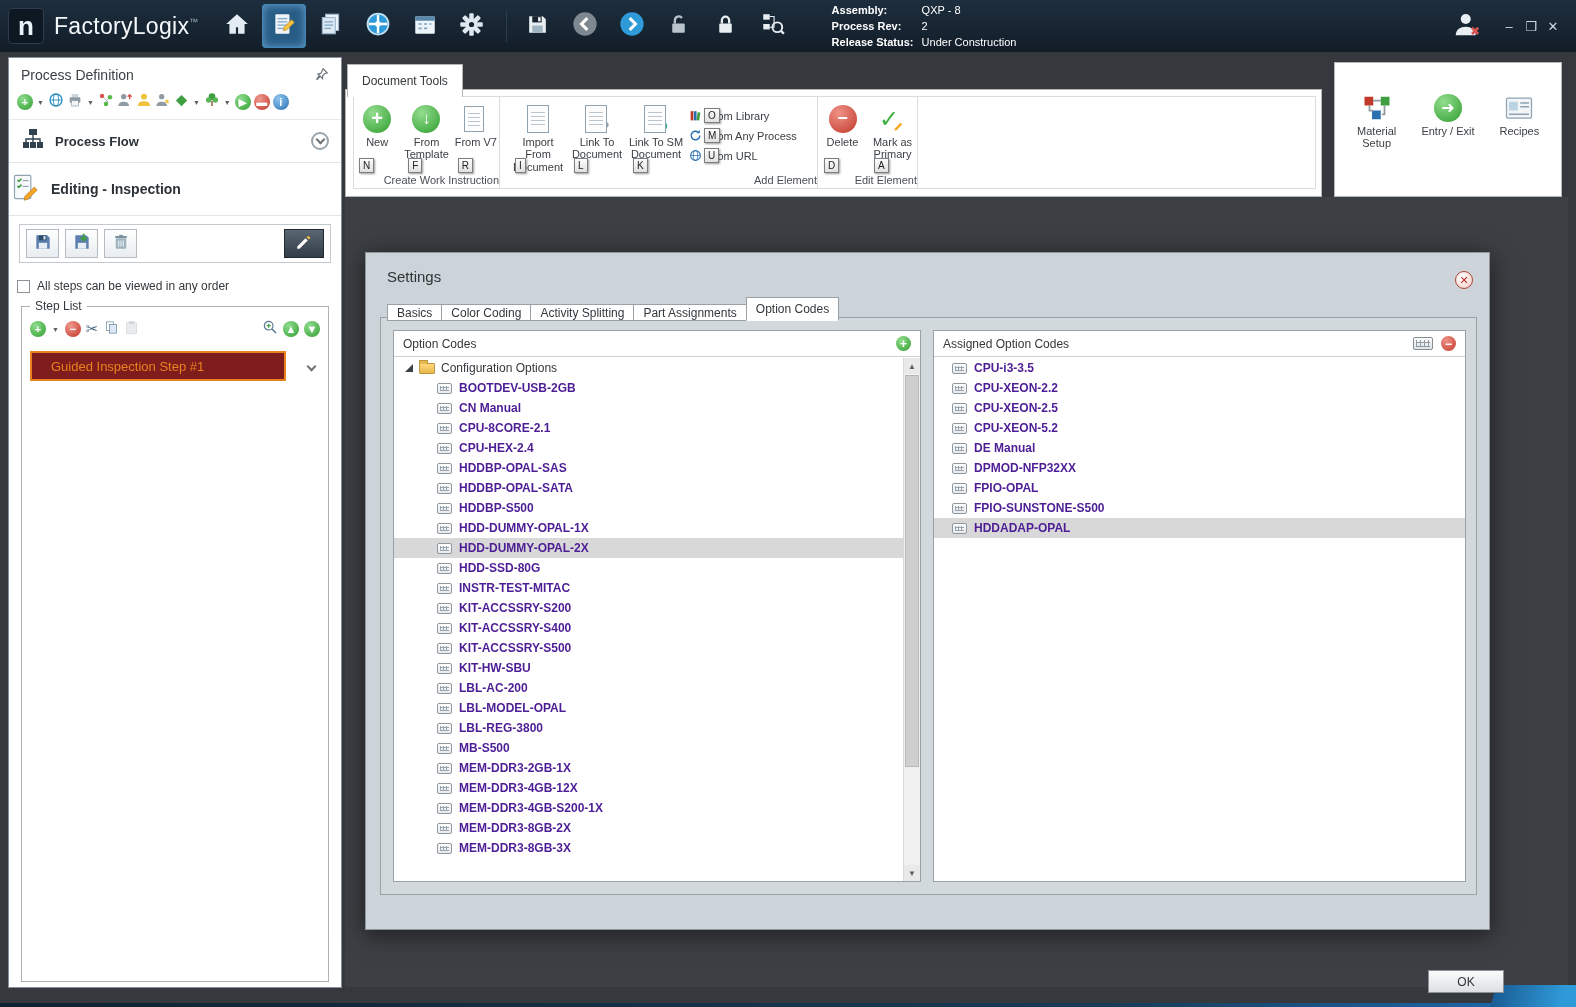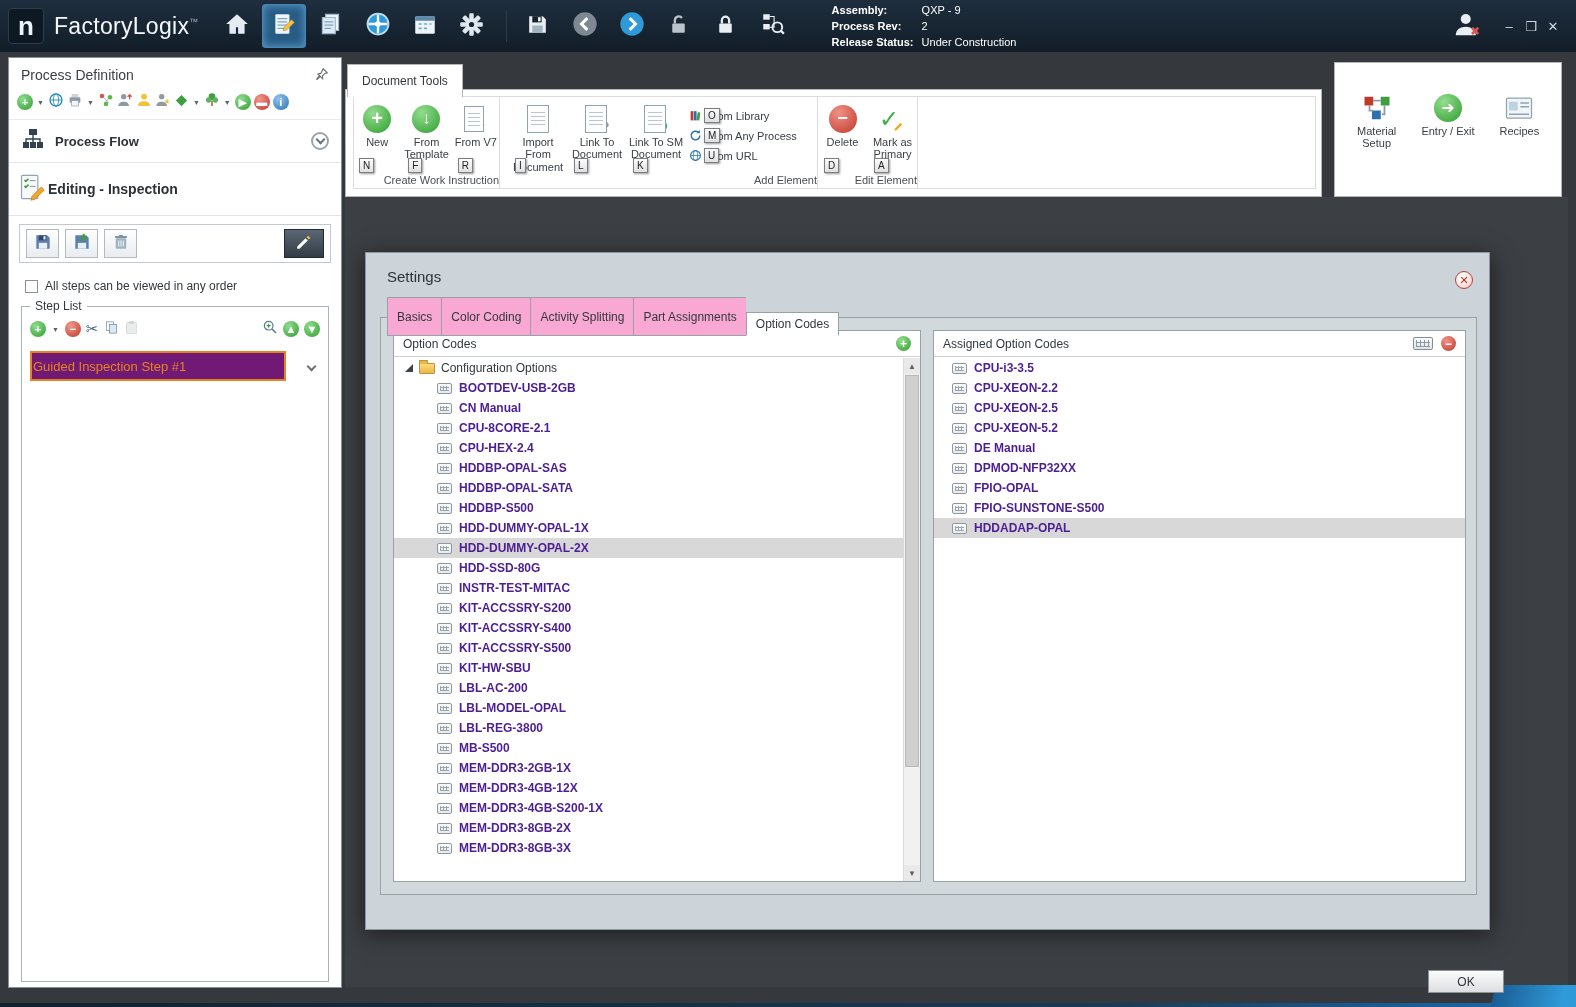--- a/index.html
+++ b/index.html
@@ -30,33 +30,33 @@
 .sd-iconrow{display:flex;align-items:center;gap:3px;padding:3px 8px 7px;border-bottom:1px solid #e8eaec}
 .caret{font-size:7px;color:#5a6268;margin:0 1px}
 .mini{width:16px;height:16px;border-radius:50%;display:inline-flex;align-items:center;justify-content:center;color:#fff;font-size:11px;font-weight:bold;flex:0 0 auto;cursor:pointer}
 .mini.green{background:radial-gradient(circle at 35% 30%,#8fdc8f,#2f9e2f)}
 .mini.red{background:radial-gradient(circle at 35% 30%,#f09a8f,#c23326)}
 .mini.blue{background:radial-gradient(circle at 35% 30%,#8fc6f0,#2a6fb0)}
 .row-pf{display:flex;align-items:center;gap:10px;padding:7px 12px;border-bottom:1px solid #e3e6e8}
 .pf-label{font-weight:bold;font-size:13px;color:#2b3238}
 .collapse-btn{margin-left:auto;width:18px;height:18px;border:2px solid #9aa4ac;border-radius:50%;display:flex;align-items:center;justify-content:center;cursor:pointer}
 .collapse-btn .chev{margin-top:-3px}
-.row-edit{display:flex;align-items:center;gap:2px;padding:10px 9px;border-bottom:1px solid #e3e6e8}
+.row-edit{display:flex;align-items:center;gap:12px;padding:10px 2px;border-bottom:1px solid #e3e6e8}
 .edit-label{font-weight:bold;font-size:14px;color:#2b3238}
 .file-toolbar{margin:8px 10px;border:1px solid #c3c9ce;padding:4px 6px;display:flex;align-items:center;gap:6px}
 .ftb-btn{width:33px;height:29px;border:1px solid #b3bac0;background:linear-gradient(#fefefe,#e9edf0);display:flex;align-items:center;justify-content:center;cursor:pointer}
 .ftb-btn.dark{margin-left:auto;width:40px;background:linear-gradient(#5a6673,#333d47);border-color:#222a31}
-.chk-row{display:flex;align-items:center;gap:7px;padding:8px 16px;font-size:12px;color:#33383c}
+.chk-row{display:flex;align-items:center;gap:7px;padding:8px 8px;font-size:12px;color:#33383c}
 .chkbox{width:13px;height:13px;border:1px solid #8a9298;background:#fff;cursor:pointer;flex:0 0 auto}
 .fieldset{position:absolute;left:12px;top:248px;width:308px;height:676px;border:1px solid #aab1b7}
 .legend{position:absolute;left:8px;top:-8px;background:#fff;padding:0 5px;font-size:12px;color:#33383c}
 .steps-toolbar{display:flex;align-items:center;gap:5px;padding:12px 8px 8px}
 .steps-toolbar .spacer{flex:1}
 .step-row{display:flex;align-items:center;margin:4px 8px 0}
-.step-box{width:256px;height:30px;border:2px solid #e8821e;background:#701a75;display:flex;align-items:center;padding:0 1px;cursor:pointer}
+.step-box{width:256px;height:30px;border:2px solid #e8821e;background:#7f1d1d;display:flex;align-items:center;padding:0 19px;cursor:pointer}
 .step-box span{color:#e8821e;font-size:13px}
 .chev{width:7px;height:7px;border-right:2px solid #6b7278;border-bottom:2px solid #6b7278;transform:rotate(45deg);display:inline-block}
 .step-row .chev{margin-left:22px;cursor:pointer}
 
 
 .ribbon-tab{position:absolute;left:347px;top:64px;height:26px;padding:16px 14px;background:#fff;border:1px solid #b5b5b5;border-bottom:none;display:flex;align-items:center;font-size:12px;color:#33383c;z-index:3;cursor:pointer}
 .ribbon-body{position:absolute;left:345px;top:89px;width:977px;height:108px;background:#fff;border:1px solid #b5b5b5;z-index:2}
 .ribbon-inner{position:absolute;left:7px;top:6px;width:963px;height:93px;border:1px solid #dcdcdc;display:flex}
 .rgroup{position:relative;border-right:1px solid #dcdcdc;display:flex;justify-content:center;gap:3px;padding-top:3px}
 .rgroup.create{width:146px}
@@ -78,21 +78,21 @@
 .rsmall .keytip{left:17px;top:2px;bottom:auto}
 .ribbon-right{position:absolute;left:1334px;top:62px;width:228px;height:135px;background:#fff;border:1px solid #b5b5b5;display:flex;gap:12px;padding:26px 12px 0;z-index:2}
 .ribbon-right .rbtn{width:62px}
 
 
 .content{position:absolute;left:345px;top:197px;width:1223px;height:790px;background:#3c3f43}
 .dialog{position:absolute;left:365px;top:252px;width:1125px;height:678px;background:#ccd4d9;border:1px solid #8f979c;box-shadow:0 4px 22px rgba(0,0,0,.55);z-index:4}
 .dlg-title{position:absolute;left:21px;top:15px;font-size:15px;color:#2e3438}
 .dlg-close{position:absolute;right:16px;top:18px;width:18px;height:18px;border-radius:50%;background:radial-gradient(circle at 35% 30%,#ffffff,#f3cdc8);border:1px solid #b04537;color:#b03025;display:flex;align-items:center;justify-content:center;font-size:11px;font-weight:bold;cursor:pointer}
 .tabstrip{position:absolute;left:21px;top:44px;display:flex;align-items:flex-end;z-index:2}
-.tab{padding:3px 9px;font-size:12px;color:#33383c;border:1px solid #99a1a7;border-right:none;background:#f9a8d4;height:39px;display:flex;align-items:center;cursor:pointer}
+.tab{padding:3px 9px;font-size:12px;color:#33383c;border:1px solid #99a1a7;border-right:none;background:#ffffff;height:17px;display:flex;align-items:center;cursor:pointer}
 .tab:last-child{border-right:1px solid #99a1a7}
 .tab.active{background:#fff;height:24px;border-bottom:1px solid #fff}
 .tabpage{position:absolute;left:14px;top:64px;width:1097px;height:578px;border:1px solid #99a1a7;background:#d2d9dd}
 .panel{position:absolute;top:12px;height:552px;background:#fff;border:1px solid #99a1a7}
 .panel.left{left:12px;width:528px}
 .panel.right{left:552px;width:533px}
 .panel-header{height:26px;display:flex;align-items:center;padding:0 9px;border-bottom:1px solid #cdd2d6;font-size:12px;color:#33383c;gap:8px}
 .ph-spacer{flex:1}
 .add-circle{width:15px;height:15px;border-radius:50%;background:radial-gradient(circle at 35% 30%,#93dd8e,#2f9e2f);color:#fff;font-size:12px;font-weight:bold;display:flex;align-items:center;justify-content:center;cursor:pointer}
 .minus-circle{width:15px;height:15px;border-radius:50%;background:radial-gradient(circle at 35% 30%,#f09186,#c0392b);color:#fff;font-size:12px;font-weight:bold;display:flex;align-items:center;justify-content:center;line-height:0;cursor:pointer}
@@ -215,21 +215,21 @@
         <span><svg width="26" height="26" viewBox="0 0 24 24">
               <rect x="3" y="3" width="6" height="5" fill="#e8eef2"></rect>
               <rect x="3" y="12" width="6" height="5" fill="#e8eef2"></rect>
               <path d="M9 5h4v10h-4" stroke="#e8eef2" fill="none"></path>
               <circle cx="16" cy="15" r="4.5" stroke="#e8eef2" stroke-width="1.8" fill="none"></circle>
               <path d="M19.2 18.2 22 21" stroke="#e8eef2" stroke-width="2.2"></path>
             </svg></span>
       </div>
     </div>
     <div class="tb-info">
-      <div><span class="lbl">Assembly:</span><span>QXP - 9</span></div>
+      <div><span class="lbl">Assembly:</span><span>QXP - 8</span></div>
       <div><span class="lbl">Process Rev:</span><span>2</span></div>
       <div><span class="lbl">Release Status:</span><span>Under Construction</span></div>
     </div>
     <div class="tb-right">
       <span><svg width="30" height="30" viewBox="0 0 24 24">
             <circle cx="11" cy="8" r="4" fill="#e8eef2"></circle>
             <path d="M3 21c0-4.6 3.8-6.8 8-6.8s8 2.2 8 6.8z" fill="#e8eef2"></path>
             <path d="M16 15l5 5M21 15l-5 5" stroke="#d9534f" stroke-width="2"></path>
           </svg></span>
       <div class="win-controls">

